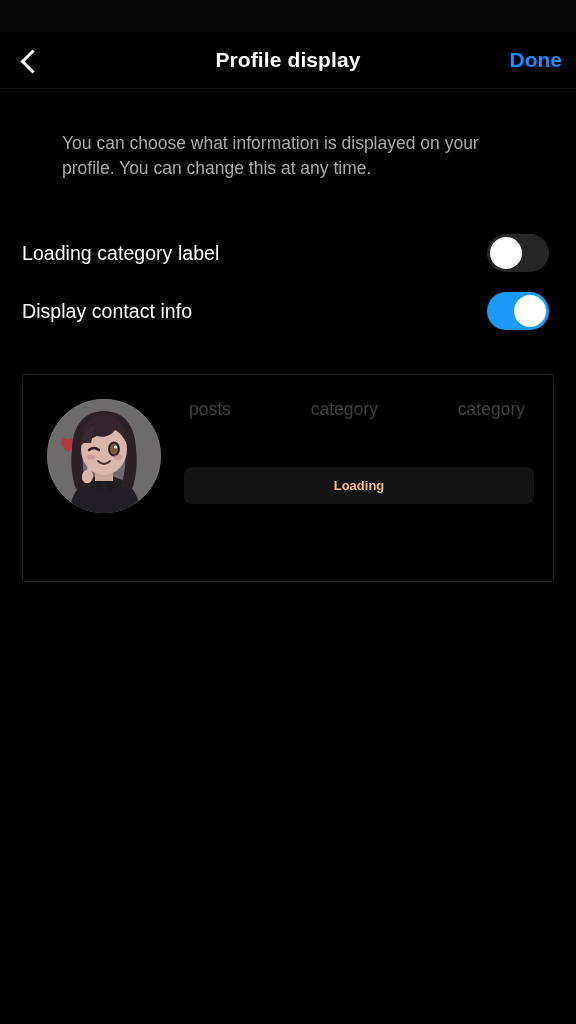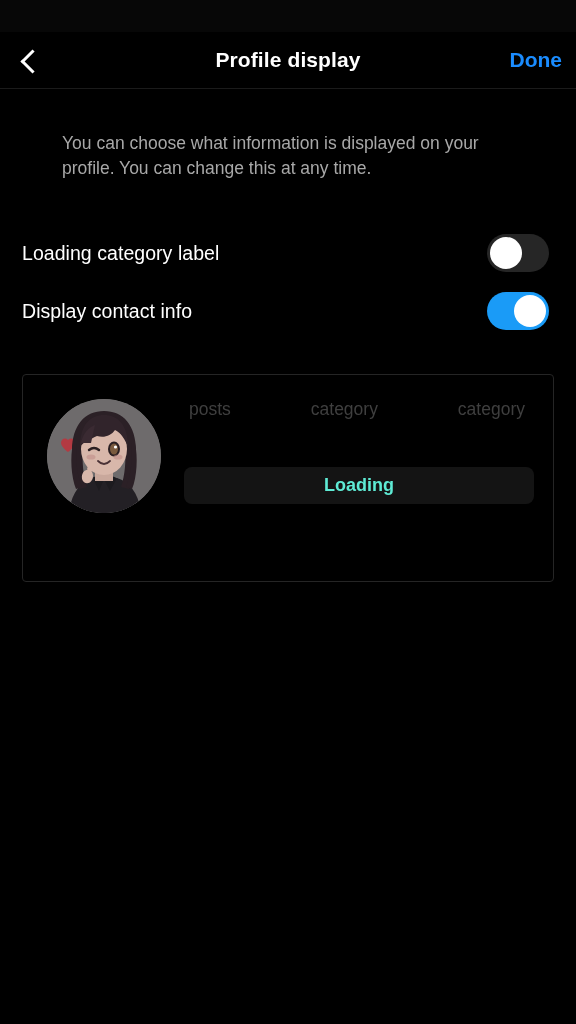--- a/index.html
+++ b/index.html
@@ -189,22 +189,22 @@
     width: 350px;
     height: 37px;
     border-radius: 8px;
     background: #141414;
     display: flex;
     align-items: center;
     justify-content: center;
     cursor: pointer;
   }
   .loading-text {
-    color: #5eead4;
-    font-size: 18px;
+    color: #fdba74;
+    font-size: 13px;
     font-weight: bold;
   }
 </style>
 </head>
 <body>
 
 <div class="screen">
 
   <div class="status-bar"></div>
 

